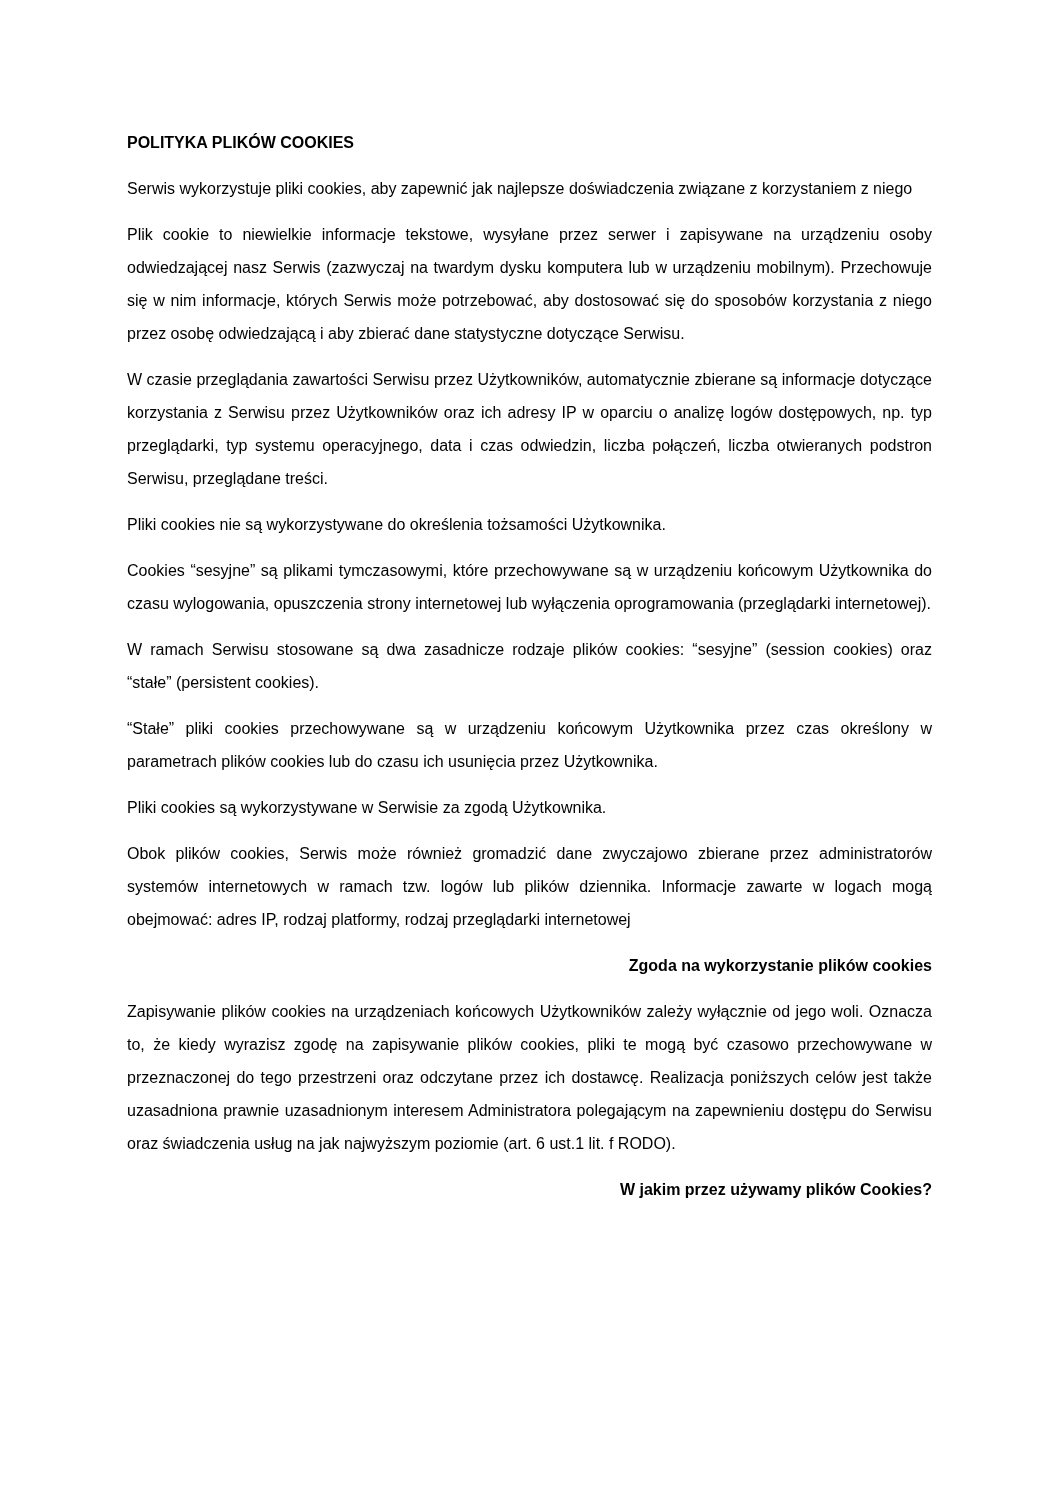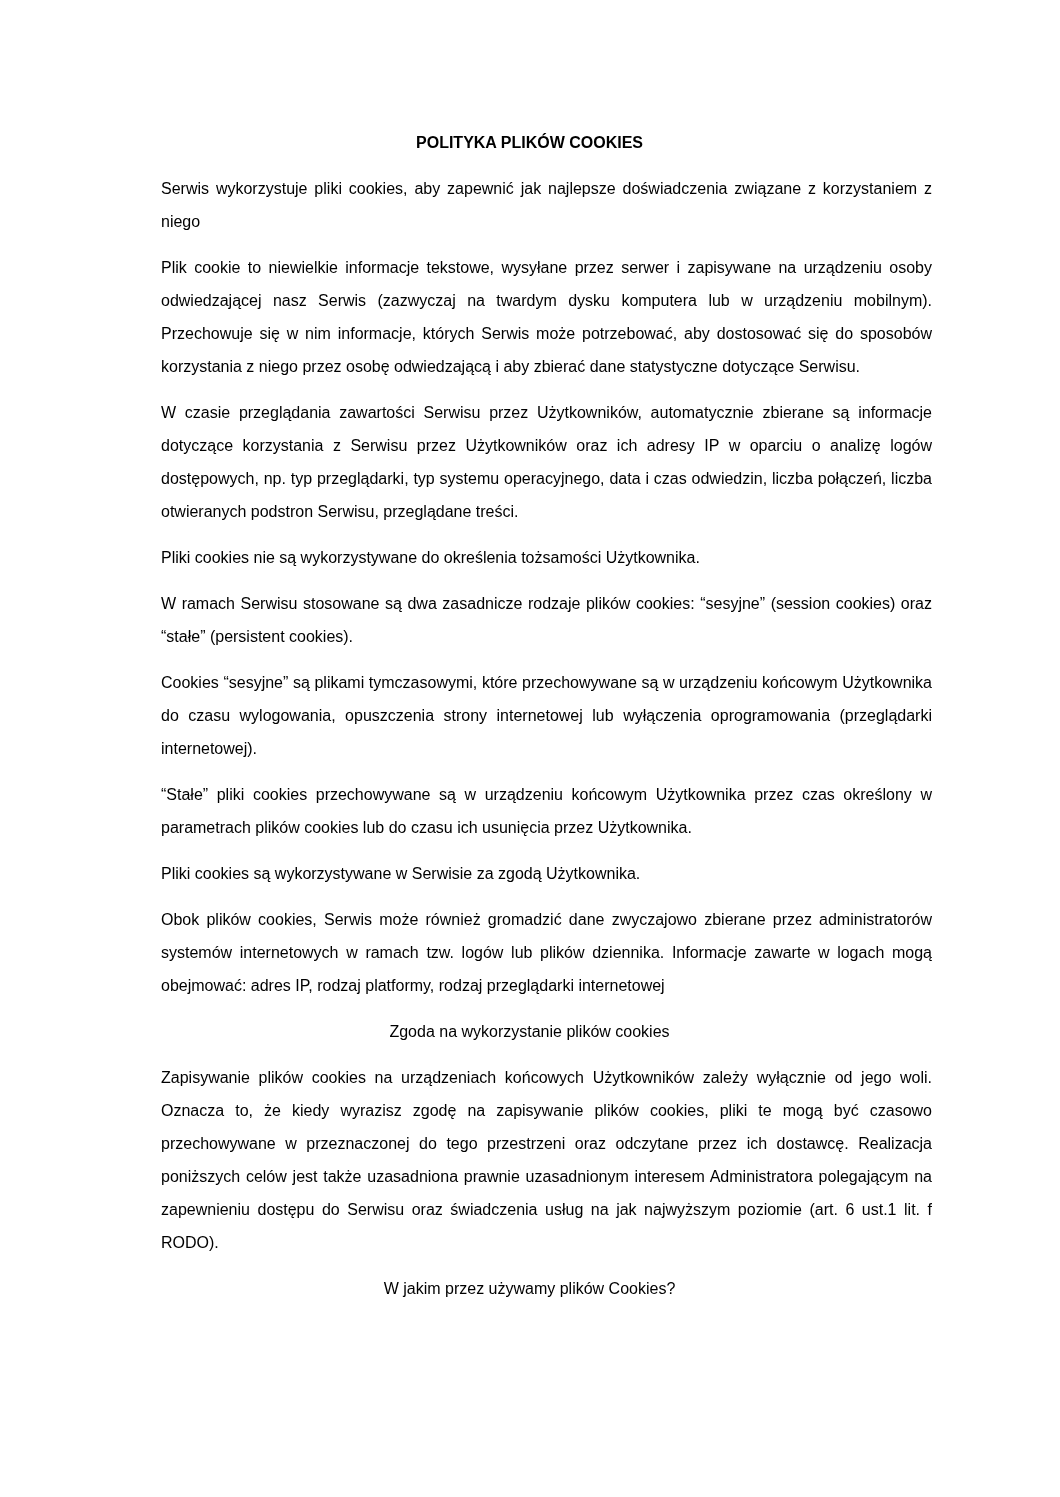--- a/index.html
+++ b/index.html
@@ -27,46 +27,45 @@
   .page h1,
   .page h2 {
     font-size: 16px;
     line-height: 33px;
     margin: 0 0 13px 0;
     font-weight: normal;
   }
   .page p {
     text-align: justify;
     text-justify: inter-word;
-    margin-left: 34px;
   }
   .page h1 {
     font-weight: bold;
-    text-align: center;
+    text-align: left;
     margin-bottom: 13px;
   }
   .page h2 {
-    font-weight: normal;
-    text-align: center;
+    font-weight: bold;
+    text-align: right;
     margin-top: 12px;
     margin-bottom: 13px;
   }
 </style>
 </head>
 <body>
 
 <div class="page">
   <main>
       <h1>POLITYKA PLIKÓW COOKIES</h1>
       <p>Serwis wykorzystuje pliki cookies, aby zapewnić jak najlepsze doświadczenia związane z korzystaniem z niego</p>
       <p>Plik cookie to niewielkie informacje tekstowe, wysyłane przez serwer i zapisywane na urządzeniu osoby odwiedzającej nasz Serwis (zazwyczaj na twardym dysku komputera lub w urządzeniu mobilnym). Przechowuje się w nim informacje, których Serwis może potrzebować, aby dostosować się do sposobów korzystania z niego przez osobę odwiedzającą i aby zbierać dane statystyczne dotyczące Serwisu.</p>
       <p>W czasie przeglądania zawartości Serwisu przez Użytkowników, automatycznie zbierane są informacje dotyczące korzystania z Serwisu przez Użytkowników oraz ich adresy IP w oparciu o analizę logów dostępowych, np. typ przeglądarki, typ systemu operacyjnego, data i czas odwiedzin, liczba połączeń, liczba otwieranych podstron Serwisu, przeglądane treści.</p>
       <p>Pliki cookies nie są wykorzystywane do określenia tożsamości Użytkownika.</p>
+      <p>Cookies “sesyjne” są plikami tymczasowymi, które przechowywane są w urządzeniu końcowym Użytkownika do czasu wylogowania, opuszczenia strony internetowej lub wyłączenia oprogramowania (przeglądarki internetowej).</p>
       <p>W ramach Serwisu stosowane są dwa zasadnicze rodzaje plików cookies: “sesyjne” (session cookies) oraz “stałe” (persistent cookies).</p>
-      <p>Cookies “sesyjne” są plikami tymczasowymi, które przechowywane są w urządzeniu końcowym Użytkownika do czasu wylogowania, opuszczenia strony internetowej lub wyłączenia oprogramowania (przeglądarki internetowej).</p>
       <p>“Stałe” pliki cookies przechowywane są w urządzeniu końcowym Użytkownika przez czas określony w parametrach plików cookies lub do czasu ich usunięcia przez Użytkownika.</p>
       <p>Pliki cookies są wykorzystywane w Serwisie za zgodą Użytkownika.</p>
       <p>Obok plików cookies, Serwis może również gromadzić dane zwyczajowo zbierane przez administratorów systemów internetowych w ramach tzw. logów lub plików dziennika. Informacje zawarte w logach mogą obejmować: adres IP, rodzaj platformy, rodzaj przeglądarki internetowej</p>
       <h2>Zgoda na wykorzystanie plików cookies</h2>
       <p>Zapisywanie plików cookies na urządzeniach końcowych Użytkowników zależy wyłącznie od jego woli. Oznacza to, że kiedy wyrazisz zgodę na zapisywanie plików cookies, pliki te mogą być czasowo przechowywane w przeznaczonej do tego przestrzeni oraz odczytane przez ich dostawcę. Realizacja poniższych celów jest także uzasadniona prawnie uzasadnionym interesem Administratora polegającym na zapewnieniu dostępu do Serwisu oraz świadczenia usług na jak najwyższym poziomie (art. 6 ust.1 lit. f RODO).</p>
       <h2>W jakim przez używamy plików Cookies?</h2>
     </main>
 </div>
 
 </body></html>

